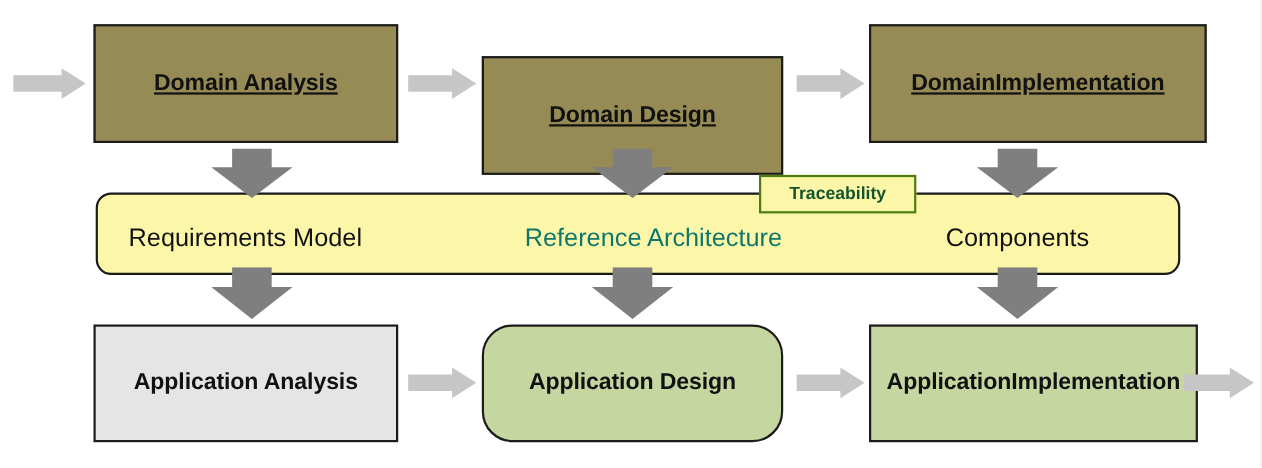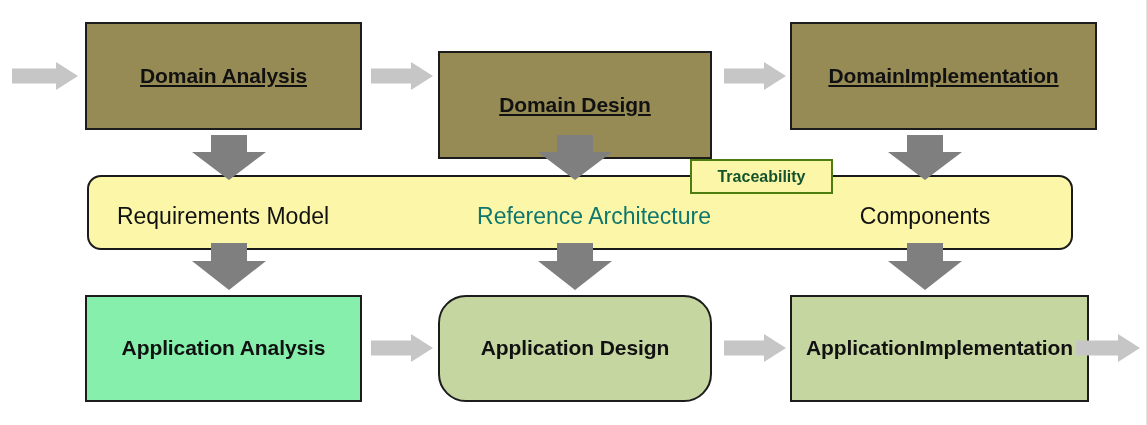--- a/index.html
+++ b/index.html
@@ -157,21 +157,21 @@
   <div id="trace-tag" style="left: 690px; top: 159px; width: 143px; height: 35px; background: rgb(252, 247, 168);">Traceability</div>
 
   <div class="pbox domain" id="d0" style="left: 85px; top: 22px; width: 277px; height: 108px; background: rgb(150, 139, 85);">Domain Analysis</div>
   <div class="pbox domain" id="d1" style="left: 438px; top: 22px; width: 274px; height: 108px; background: rgb(150, 139, 85); margin-top: 29px;">Domain Design</div>
   <div class="pbox domain" id="d2" style="left: 790px; top: 22px; width: 307px; height: 108px; background: rgb(150, 139, 85);">
     <span>Domain</span>
       <br>
     <span>Implementation</span>
   </div>
 
-  <div class="pbox applic" id="a0" style="left: 85px; top: 295px; width: 277px; height: 107px; background: #86efac;">Application Analysis</div>
+  <div class="pbox applic" id="a0" style="left: 85px; top: 295px; width: 277px; height: 107px; background: #e5e5e5;">Application Analysis</div>
   <div class="pbox applic" id="a1" style="left: 438px; top: 295px; width: 274px; height: 107px; background: rgb(197, 214, 160); border-radius: 28px;">Application Design</div>
   <div class="pbox applic" id="a2" style="left: 790px; top: 295px; width: 299px; height: 107px; background: rgb(197, 214, 160);">
     <span>Application</span>
       <br>
     <span>Implementation</span>
   </div>
 
 </div>
 
 </body></html>

